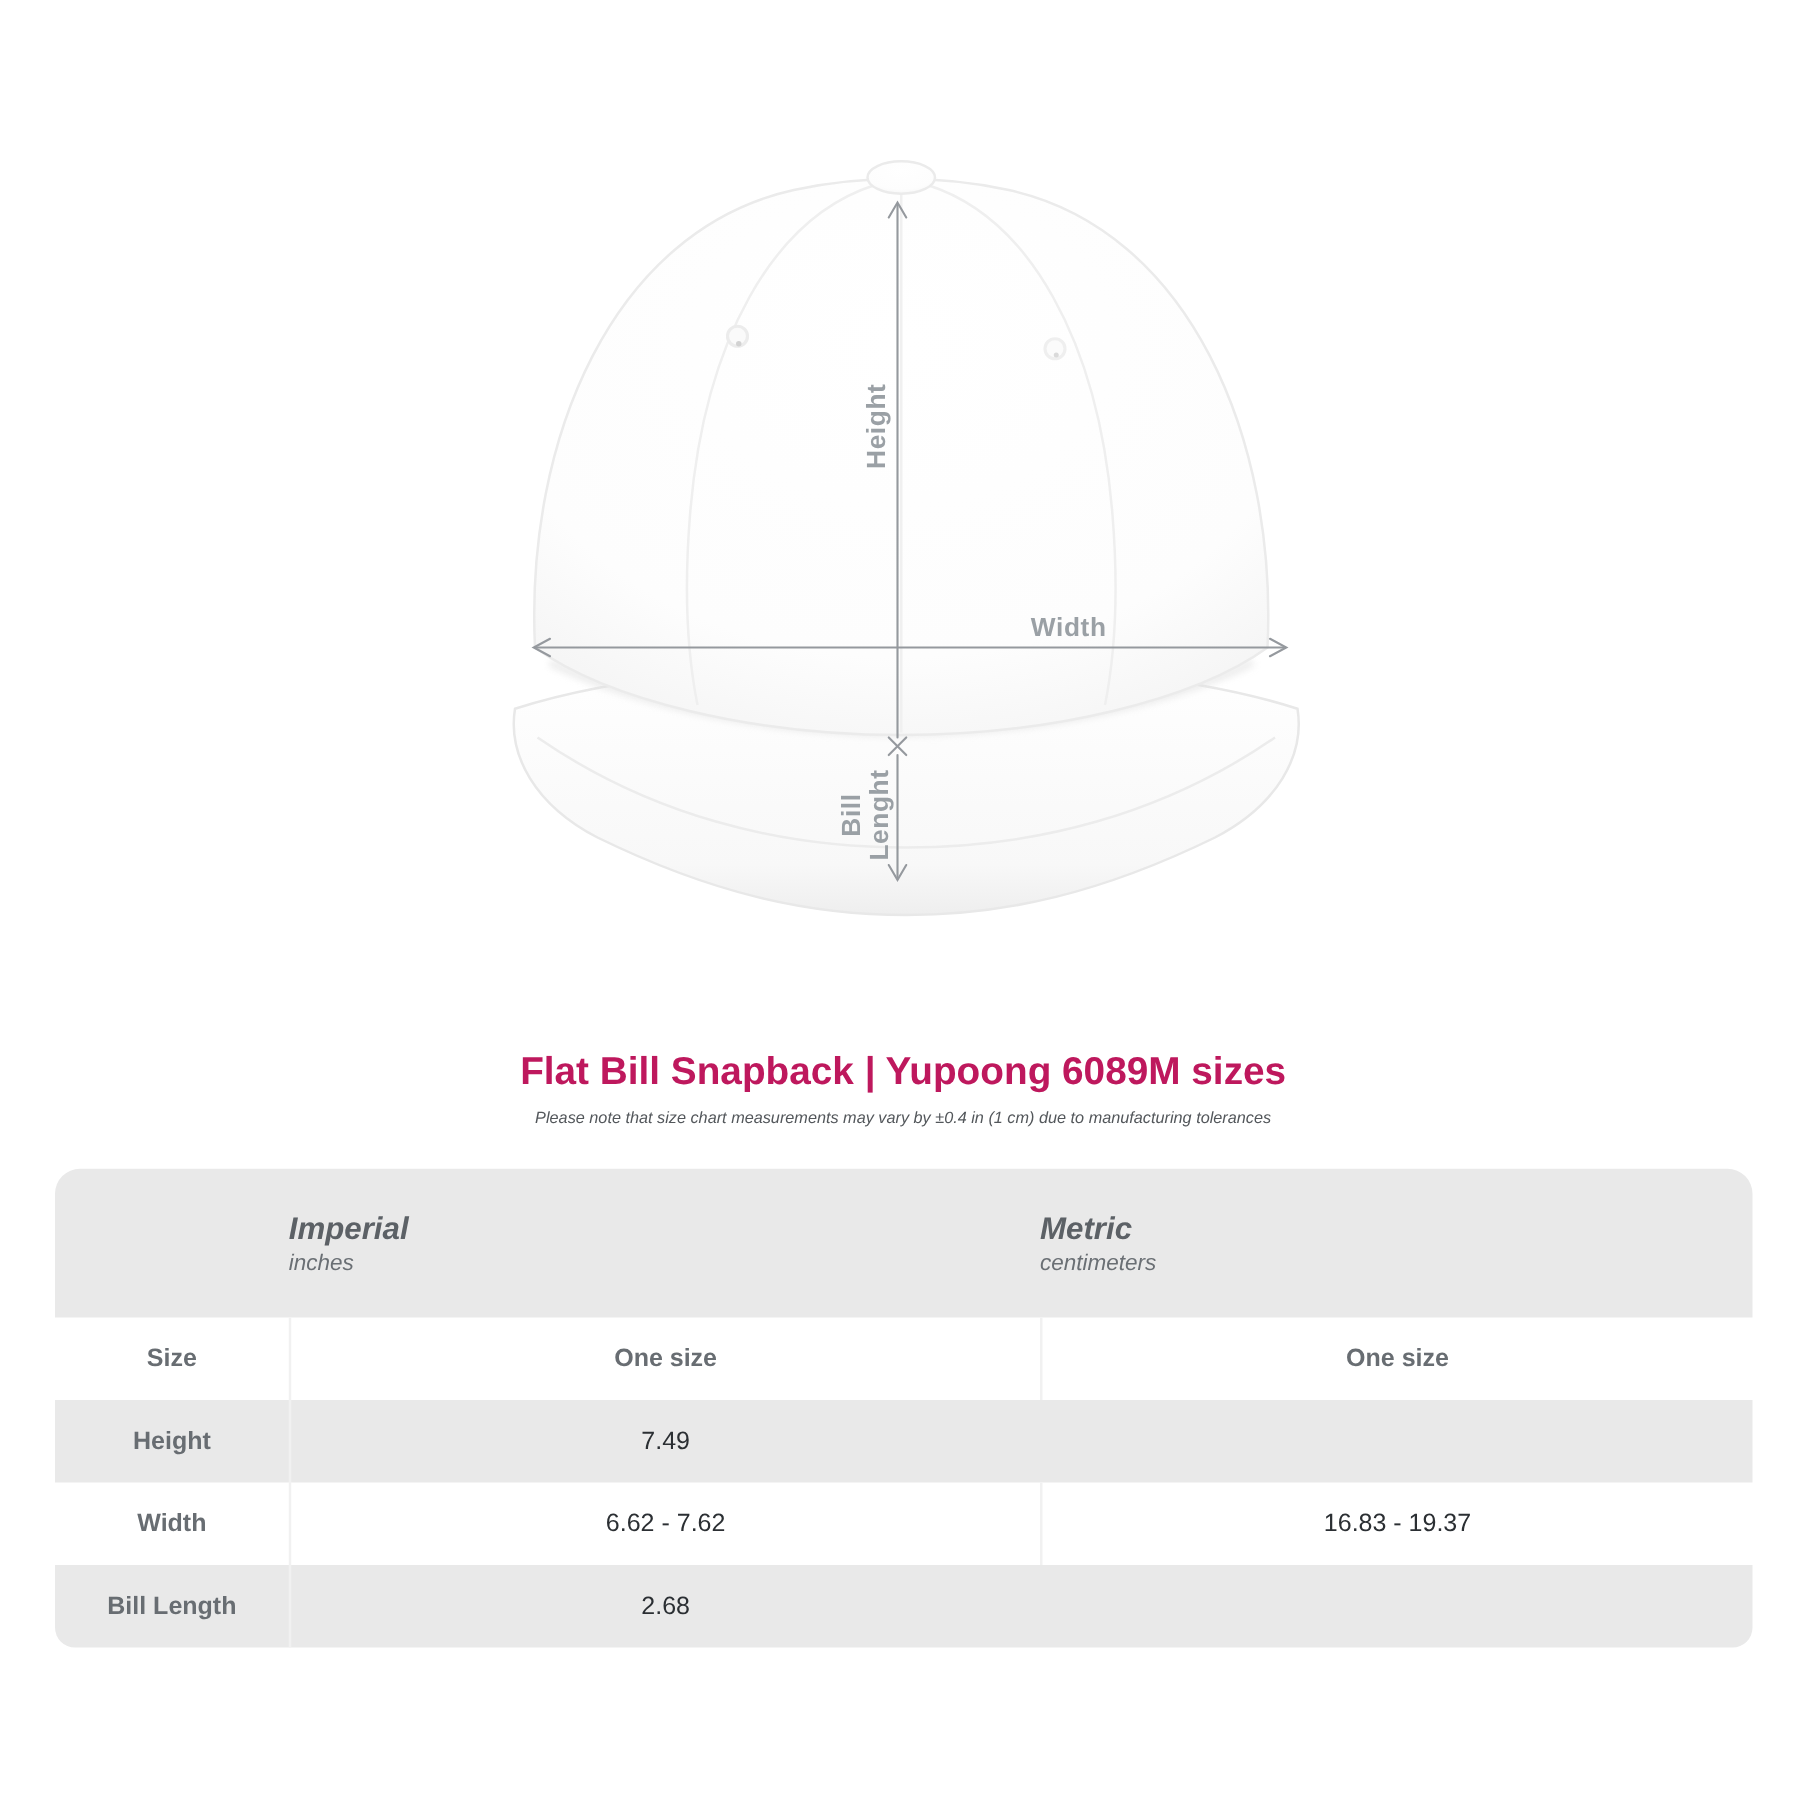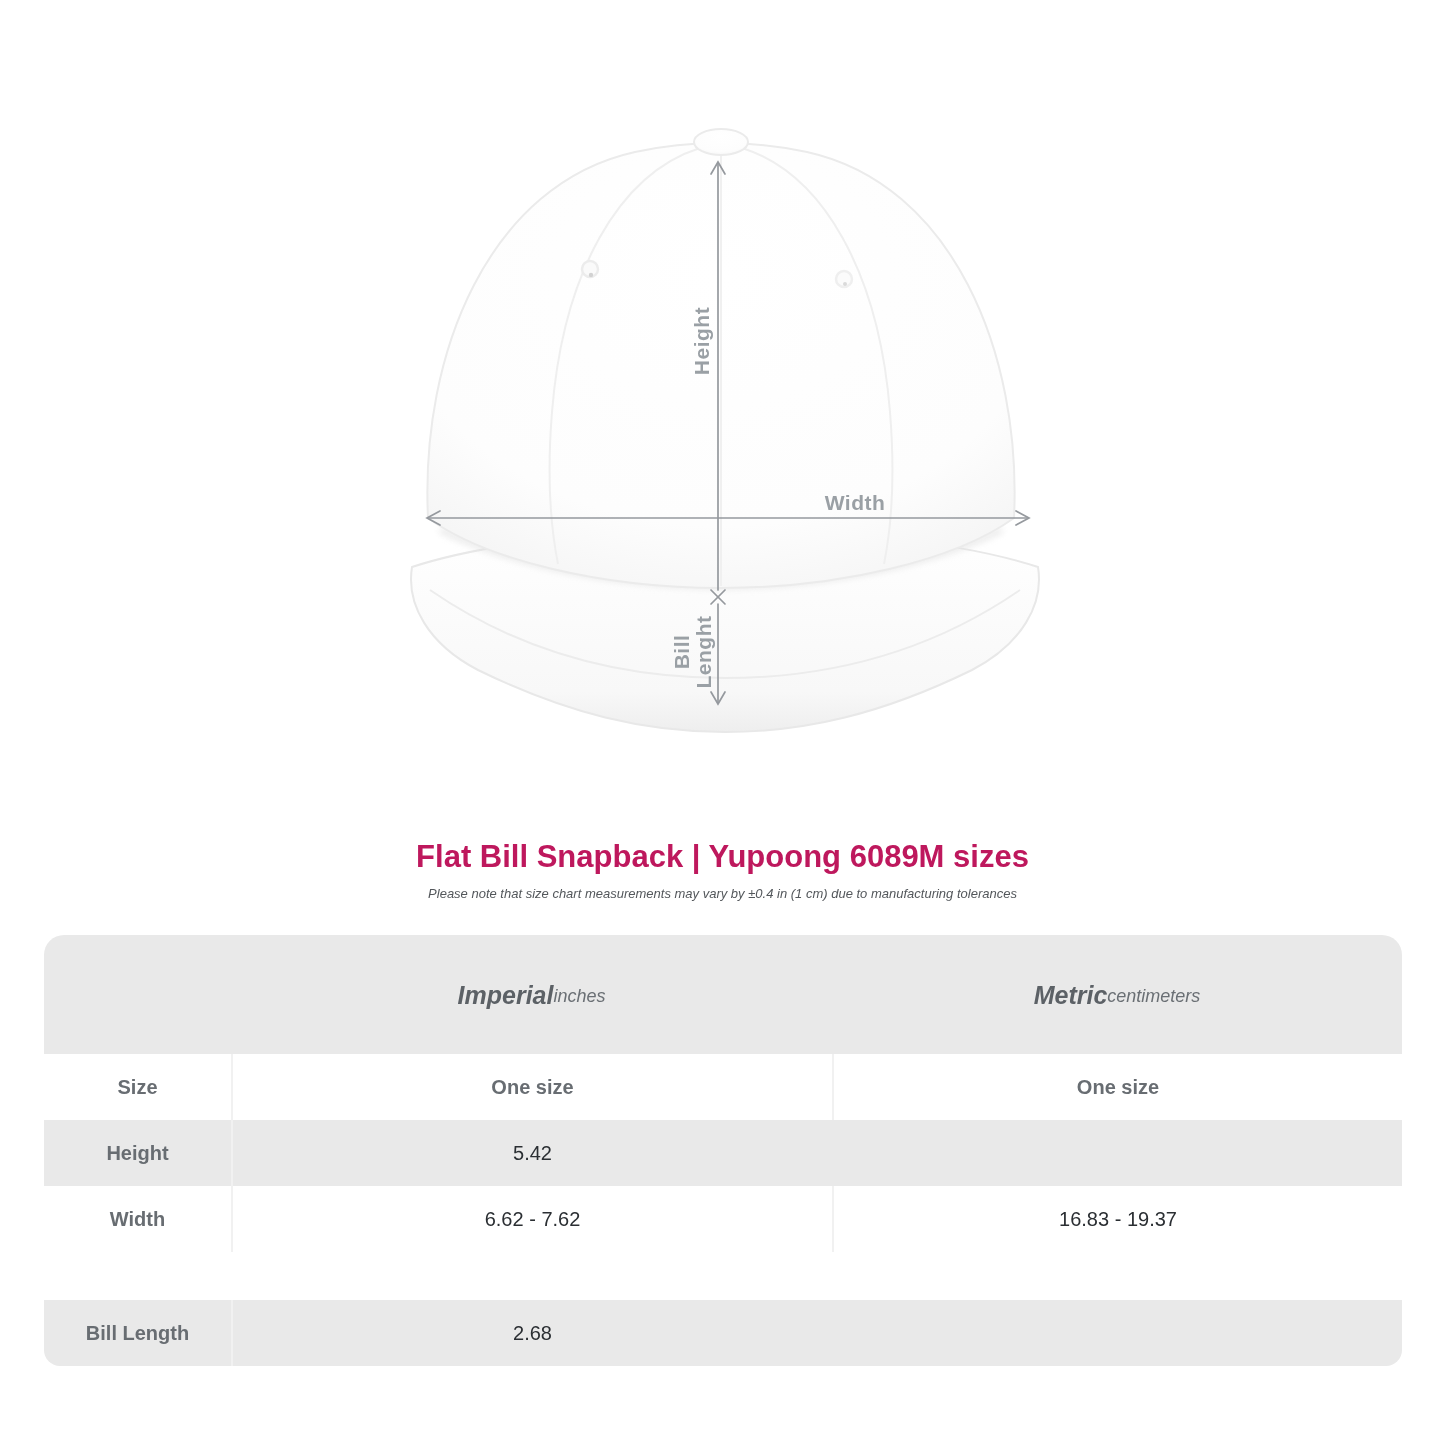--- a/index.html
+++ b/index.html
@@ -24,26 +24,26 @@
   .heading { position: absolute; left: 0; top: 838px; width: 1445px; text-align: center; }
   .heading h1 { font-size: 31px; line-height: 38px; font-weight: bold; color: #be185d; }
   .heading p  { margin-top: 7px; font-size: 13px; line-height: 22px; font-style: italic; color: #53575b; }
 
   
   .size-table { position: absolute; left: 44px; top: 935px; width: 1358px; }
   .tgrid { display: grid; grid-template-columns: 187px 601px 570px; }
   .thead {
     background: #e9e9e9; border-radius: 20px 20px 0 0; height: 119px;
   }
-  .thead .hcell { display: flex; flex-direction: row; align-items: center; justify-content: center; }
+  .thead .hcell { display: flex; flex-direction: column; align-items: flex-start; justify-content: center; }
   .unit-title { font-size: 25px; font-weight: bold; font-style: italic; color: #5c6166; line-height: 28px; }
   .unit-sub   { font-size: 18px; font-style: italic; color: #6a6f74; line-height: 22px; margin-top: 2px; }
   .trow { height: 66px; }
   .trow.stripe { background: #e9e9e9; }
-  .trow.last { border-radius: 0 0 16px 16px; margin-top: 48px; }
+  .trow.last { border-radius: 0 0 16px 16px; }
   .tcell {
     display: flex; align-items: center; justify-content: center;
     font-size: 20px; color: #2b2f33;
   }
   .tbody .tcell + .tcell { border-left: 2px solid #f1f1f1; }
   .tcell.rowlabel, .tcell.strong { font-weight: bold; color: #686d72; }
 </style>
 </head>
 <body>
 
@@ -150,21 +150,21 @@
     <div class="tbody">
 
       <div class="trow tgrid">
         <div class="tcell rowlabel">Size</div>
         <div class="tcell strong">One size</div>
         <div class="tcell strong">One size</div>
       </div>
 
       <div class="trow tgrid stripe">
         <div class="tcell rowlabel">Height</div>
-        <div class="tcell">5.42</div>
+        <div class="tcell">7.49</div>
       </div>
 
       <div class="trow tgrid">
         <div class="tcell rowlabel">Width</div>
         <div class="tcell">6.62 - 7.62</div>
         <div class="tcell">16.83 - 19.37</div>
       </div>
 
       <div class="trow tgrid stripe last">
         <div class="tcell rowlabel">Bill Length</div>

